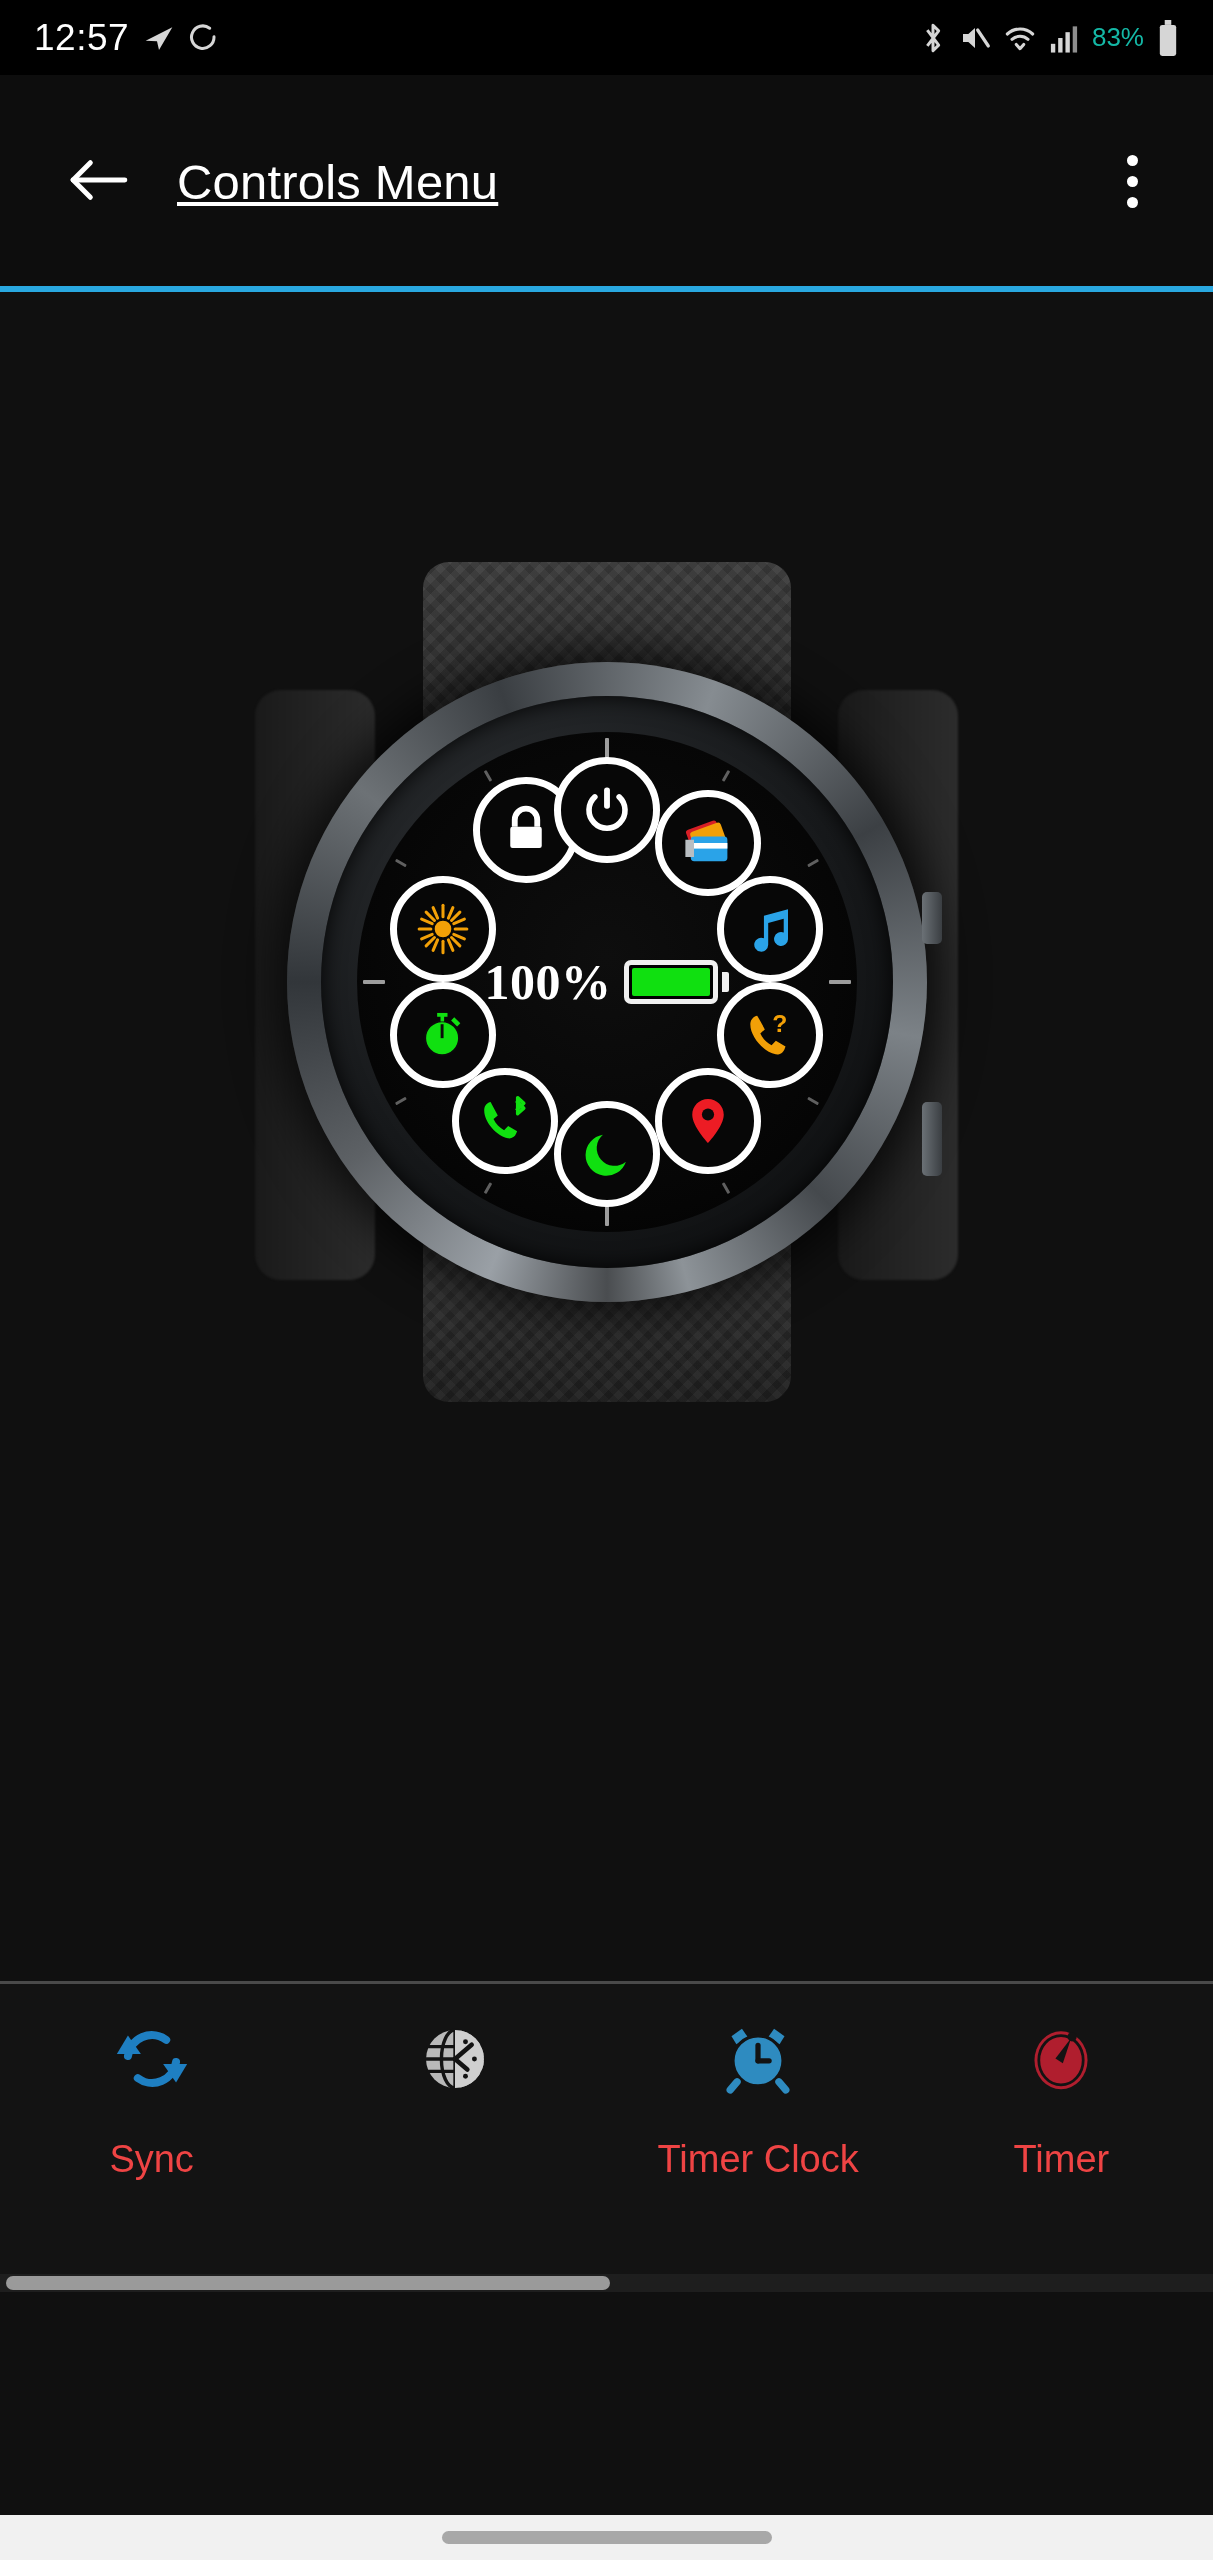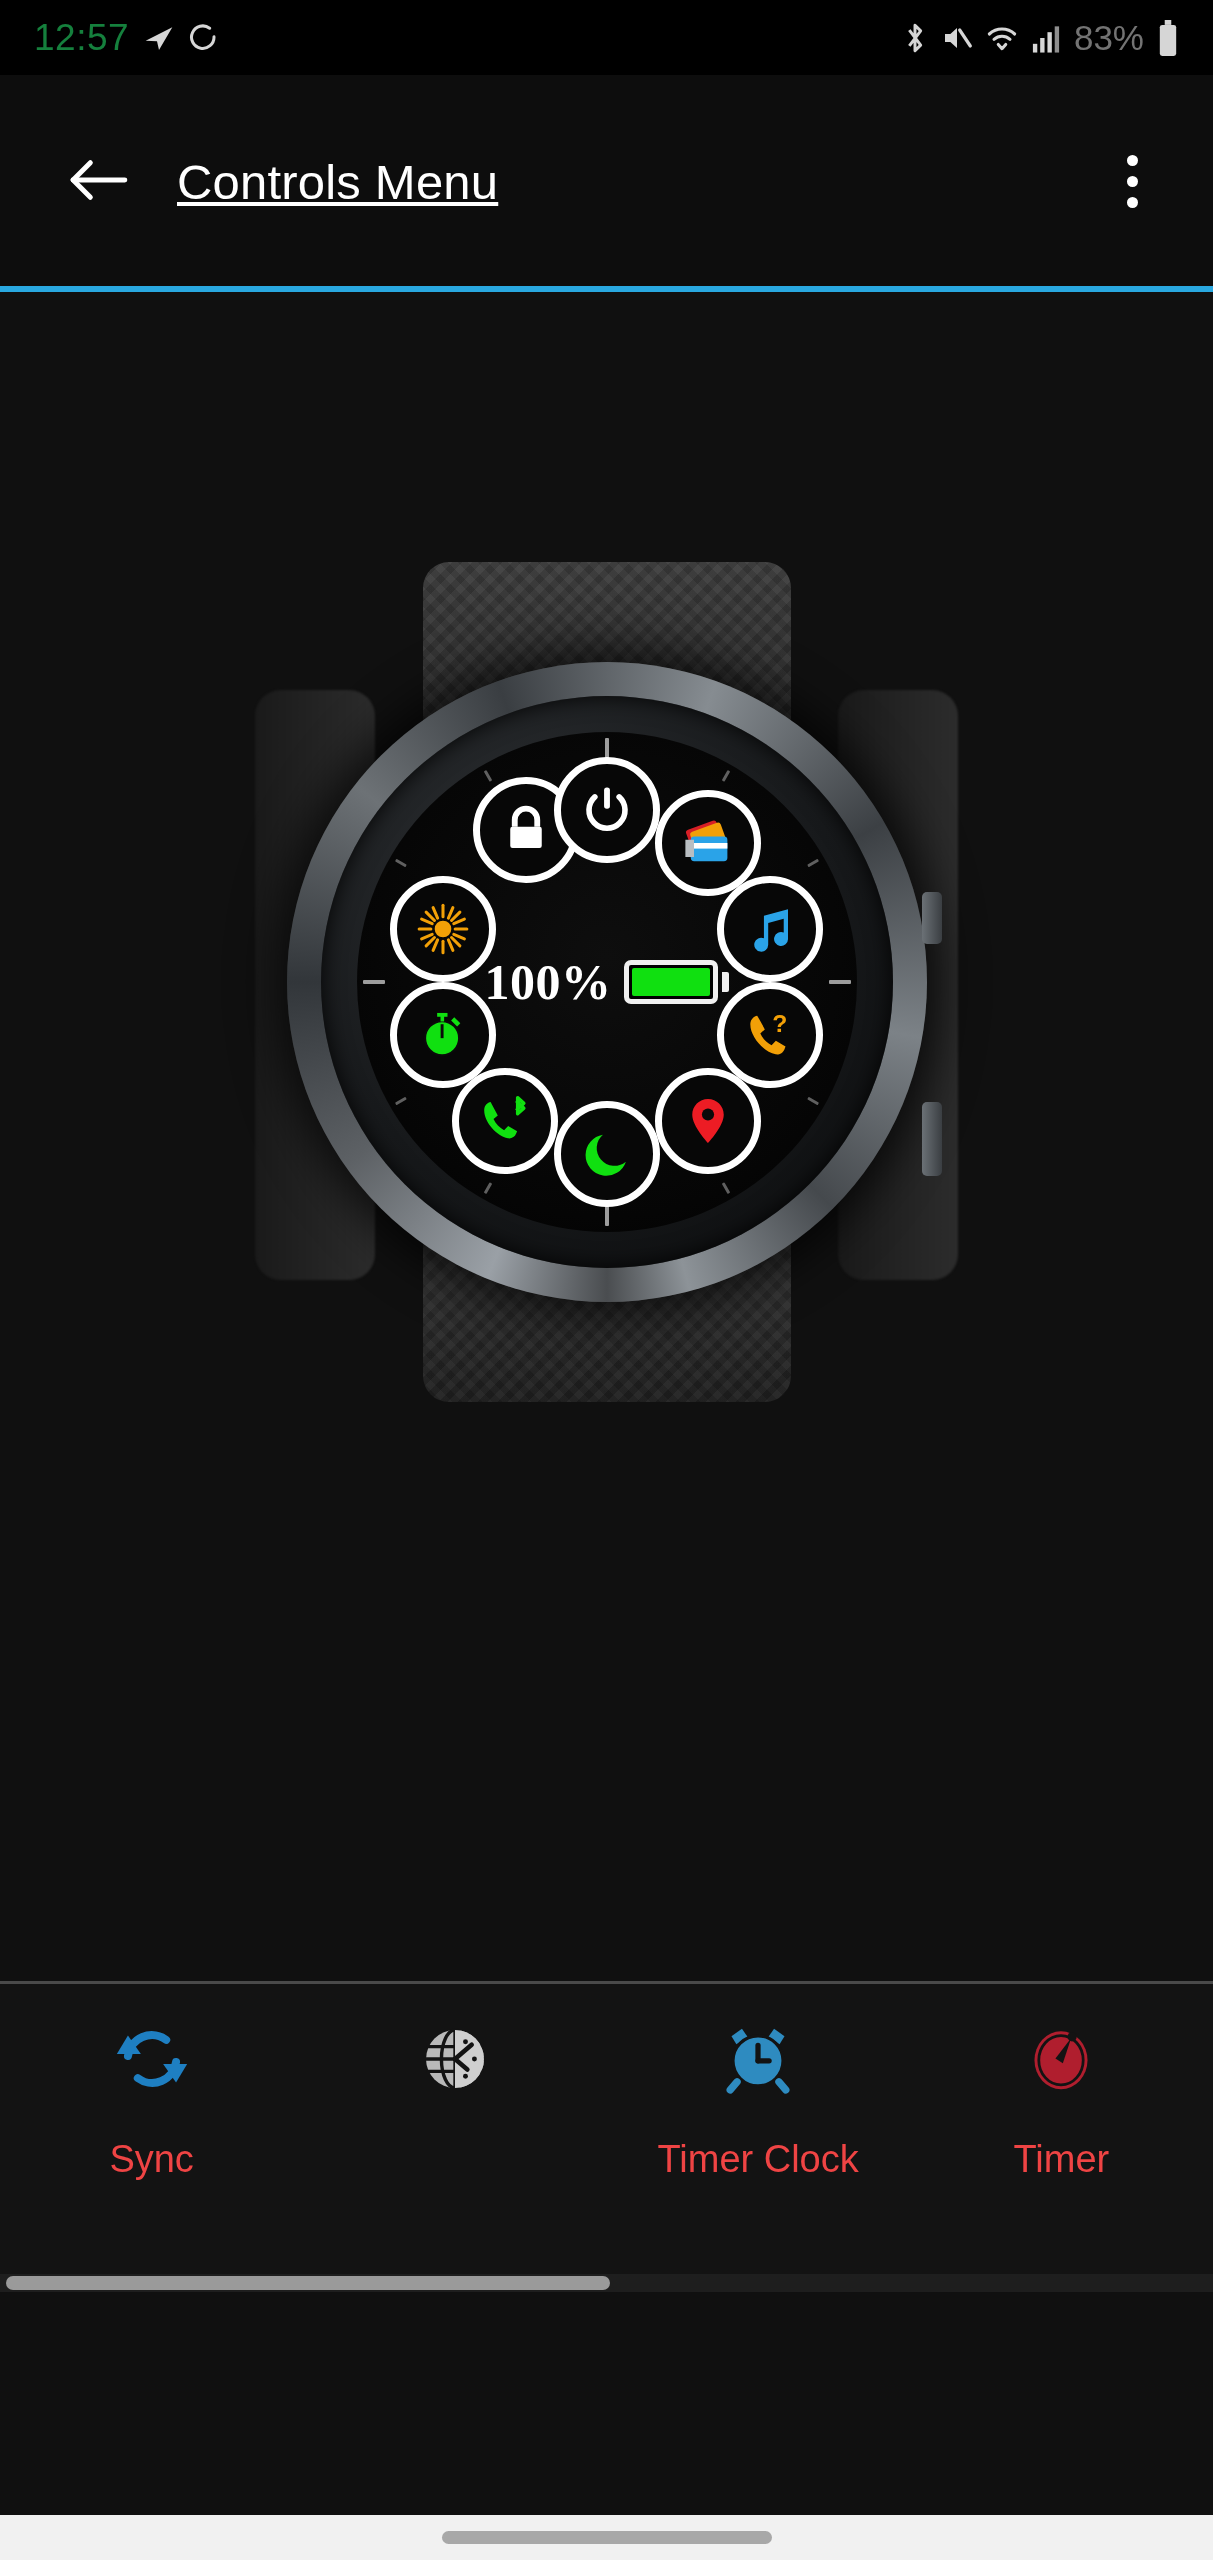--- a/index.html
+++ b/index.html
@@ -11,23 +11,23 @@
   }
   .phone { position:relative; width:1213px; height:2560px; background:#0d0d0d; }
 
   
   .statusbar {
     position:absolute; left:0; top:0; width:1213px; height:75px;
     background:#000; display:flex; align-items:center;
     padding:0 34px; color:#d6d6d6;
   }
   .sb-left { display:flex; align-items:center; gap:14px; }
-  .sb-time { font-size:37px; letter-spacing:.5px; color:#15803d; }
+  .sb-time { font-size:37px; letter-spacing:.5px; color:#ffffff; }
   .sb-right { margin-left:auto; display:flex; align-items:center; gap:13px; }
-  .sb-pct { font-size:35px; color:#737373; letter-spacing:0px; }
+  .sb-pct { font-size:26px; color:#14b8a6; letter-spacing:0px; }
   .icn { display:inline-flex; align-items:center; justify-content:center; }
 
   
   .appbar {
     position:absolute; left:0; top:75px; width:1213px; height:213px;
     background:#0d0d0d; display:flex; align-items:center;
   }
   .backbtn { width:104px; margin-left:46px; display:flex; align-items:center; justify-content:center; }
   .apptitle {
     font-size:49px; color:#fff; margin-left:27px; letter-spacing:.2px; font-weight:400;text-decoration:underline;

